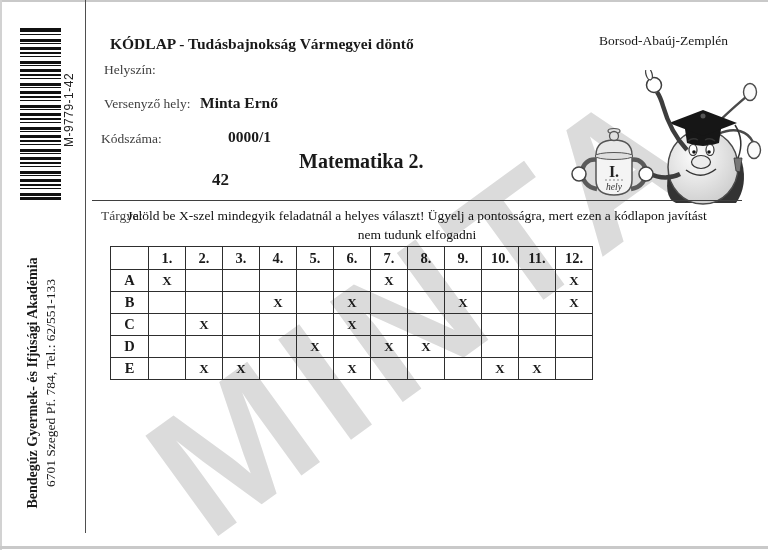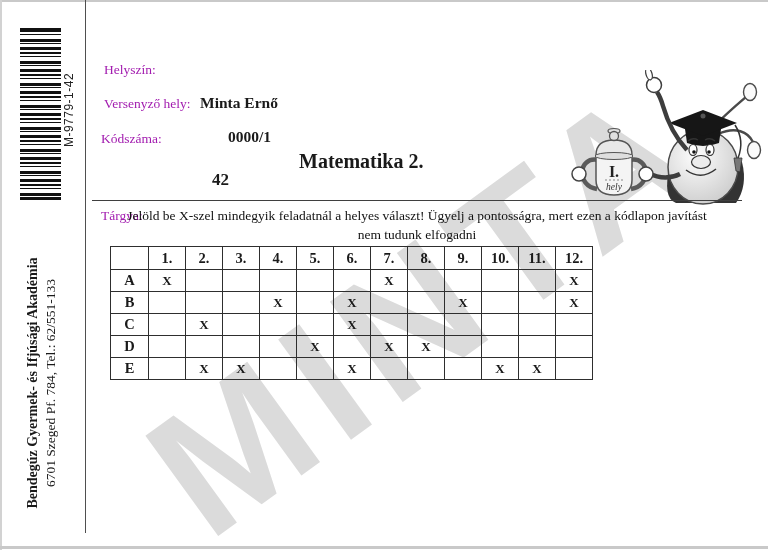--- a/index.html
+++ b/index.html
@@ -44,21 +44,21 @@
     position:absolute;left:24px;top:243px;width:280px;height:38px;
     transform:rotate(-90deg) translateX(-280px);transform-origin:0 0;
     text-align:center;line-height:18px;white-space:nowrap;
   }
   .org-line1{font-weight:bold;font-size:14px;}
   .org-line2{font-size:13.5px;}
 
   
   .title{position:absolute;left:110px;top:35px;font-weight:bold;font-size:15.5px;}
   .region{position:absolute;right:40px;top:33px;font-size:13.5px;}
-  .lbl{position:absolute;font-size:13.5px;color:#a21caf;}
+  .lbl{position:absolute;font-size:13.5px;color:#404040;}
   .val{position:absolute;font-weight:bold;font-size:15.5px;}
   .l-helyszin{left:104px;top:62px;}   .v-helyszin{left:183px;top:60px;}
   .l-versenyzo{left:104px;top:96px;}  .v-versenyzo{left:200px;top:94px;}
   .l-kodszama{left:101px;top:131px;text-align:right;}  .v-kodszama{left:228px;top:128px;}
   .l-targya{left:101px;top:169px;margin-top:39px;}    .c-targya{left:212px;top:170px;font-size:17px;position:absolute;font-weight:bold;}
   .v-targya{left:255px;top:150px;font-size:20px;margin-left:44px;}
   .hrule{position:absolute;left:92px;top:200px;width:650px;height:1px;background:#3f3f3f;}
 
   .instructions{
     position:absolute;left:88px;top:206px;width:658px;
@@ -94,20 +94,22 @@
     <div class="edge-bottom"></div>
 
     <div class="divider"></div>
     <div class="barcode"></div>
     <div class="barcode-label">M-9779-1-42</div>
     <div class="org-block">
       <div class="org-line1">Bendegúz Gyermek- és Ifjúsági Akadémia</div>
       <div class="org-line2">6701 Szeged Pf. 784, Tel.: 62/551-133</div>
     </div>
 
+    <div class="title">KÓDLAP - Tudásbajnokság Vármegyei döntő</div>
+    <div class="region">Borsod-Abaúj-Zemplén</div>
 
     <div class="lbl l-helyszin">Helyszín:</div>
 
     <div class="lbl l-versenyzo">Versenyző hely:</div>
     <div class="val v-versenyzo">Minta Ernő</div>
 
     <div class="lbl l-kodszama">Kódszáma:</div>
     <div class="val v-kodszama">0000/1</div>
 
     <div class="lbl l-targya">Tárgya:</div>

